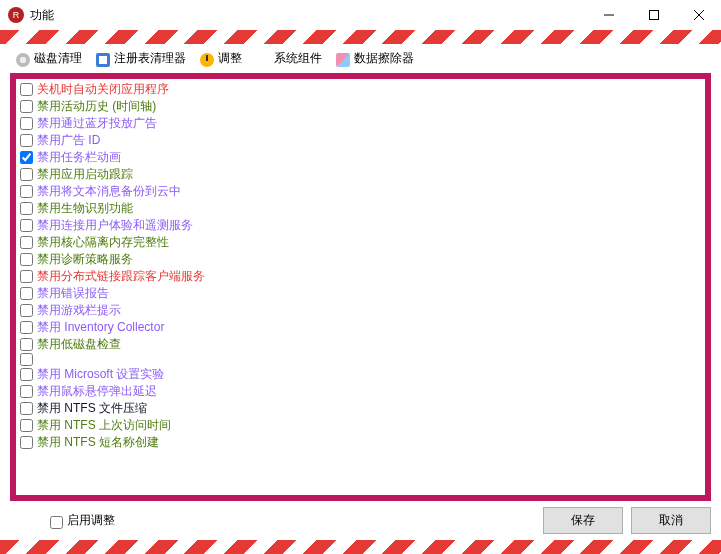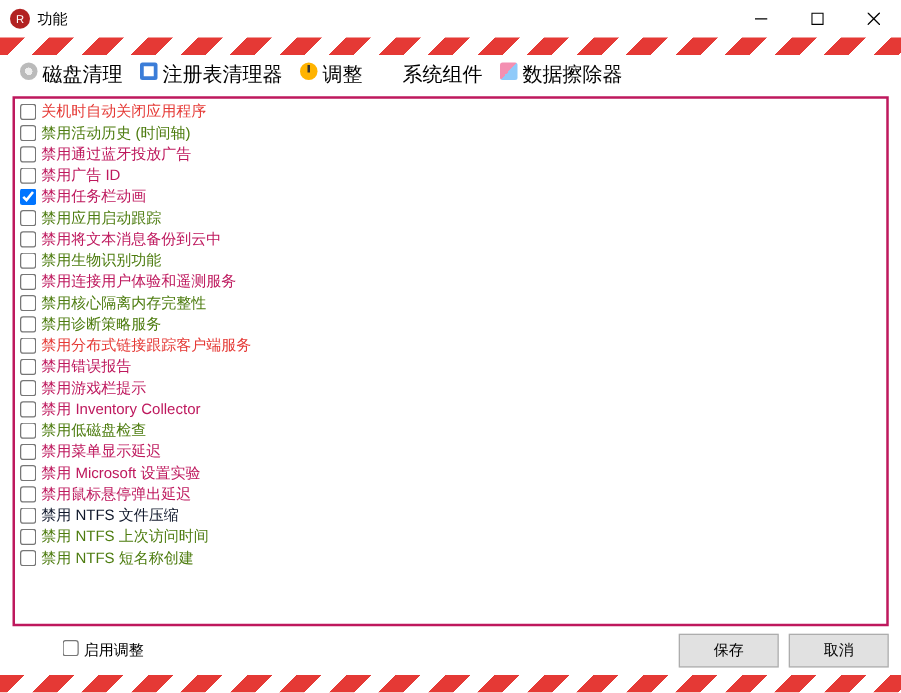--- a/index.html
+++ b/index.html
@@ -4,40 +4,40 @@
 <style>
 * { margin: 0; padding: 0; box-sizing: border-box; }
 body { font-family: "Microsoft YaHei", "Segoe UI", sans-serif; font-size: 12px; background: #fff; width: 721px; height: 554px; overflow: hidden; display: flex; flex-direction: column; }
 .titlebar { height: 30px; display: flex; align-items: center; padding: 0 0 0 8px; background: #fff; }
 .titlebar .app-icon { width: 16px; height: 16px; border-radius: 50%; background: #b22222; color: #fff; font-size: 9px; display: flex; align-items: center; justify-content: center; margin-right: 6px; }
 .titlebar .title { flex: 0 0 auto; font-size: 12px; }
 .titlebar .spacer { flex: 1; }
 .win-btn { width: 45px; height: 30px; display: flex; align-items: center; justify-content: center; font-size: 10px; font-family: "Segoe MDL2 Assets", sans-serif; }
 .stripe { height: 14px; background: repeating-linear-gradient(135deg, #e53935 0 14px, #fff 14px 28px); }
 .toolbar { display: flex; align-items: center; gap: 2px; padding: 4px 10px 4px 10px; background: #fff; }
-.tool { display: flex; align-items: flex-start; gap: 4px; padding: 2px 6px; font-size: 16px; cursor: default; }
+.tool { display: flex; align-items: flex-end; gap: 4px; padding: 2px 6px; font-size: 12px; cursor: default; }
 .tool .ico { width: 14px; height: 14px; display: inline-flex; align-items: center; justify-content: center; }
 .ico-disk { background: radial-gradient(circle at 50% 50%, #eee 0 30%, #bbb 31% 100%); border-radius: 50%; }
 .ico-reg { background: #3b7dd8; border-radius: 2px; position: relative; }
 .ico-reg::after { content: ""; position: absolute; inset: 3px; background: #fff; }
 .ico-adjust { background: #ffb300; border-radius: 50%; position: relative; }
 .ico-adjust::after { content: ""; position: absolute; top: 2px; left: 6px; width: 2px; height: 6px; background: #333; }
 .ico-sys { display: grid; grid-template: 1fr 1fr / 1fr 1fr; gap: 1px; }
 .ico-sys span:nth-child(1){background:#f25022}.ico-sys span:nth-child(2){background:#7fba00}.ico-sys span:nth-child(3){background:#00a4ef}.ico-sys span:nth-child(4){background:#ffb900}
 .ico-eraser { background: linear-gradient(135deg,#f48fb1 50%,#90caf9 50%); border-radius: 2px; }
-.content { flex: 1; margin: 0 10px; border: 2px solid #be185d; background: #fff; display: flex; flex-direction: column; position: relative; min-height: 0; }
+.content { flex: 1; margin: 0 10px; border: 6px solid #be185d; background: #fff; display: flex; flex-direction: column; position: relative; min-height: 0; }
 .list-wrap { flex: 1; overflow-y: scroll; padding: 2px 2px; min-height: 0; }
 .row { display: flex; align-items: center; gap: 4px; padding: 0 2px; line-height: 17px; font-size: 12px; white-space: nowrap; }
 .row input[type=checkbox] { width: 13px; height: 13px; }
 .c-red { color: #e53935; }
 .c-orange { color: #4d7c0f; }
-.c-green { color: #be185d; }
+.c-green { color: #8b5cf6; }
 .c-teal { color: #0f172a; }
 .footer { display: flex; align-items: center; padding: 6px 10px; gap: 8px; }
-.footer label { display: flex; align-items: flex-start; gap: 4px; font-size: 12px; padding-left: 40px; }
+.footer label { display: flex; align-items: flex-end; gap: 4px; font-size: 12px; padding-left: 40px; }
 .footer .spacer { flex: 1; }
 .btn { min-width: 80px; padding: 4px 18px; background: #e1e1e1; border: 1px solid #adadad; font-size: 12px; text-align: center; cursor: default; }
 
 .list-wrap::-webkit-scrollbar { width: 17px; }
 .list-wrap::-webkit-scrollbar-track { background: #f0f0f0; }
 .list-wrap::-webkit-scrollbar-thumb { background: #c1c1c1; }
 .list-wrap::-webkit-scrollbar-button { background: #f0f0f0; height: 17px; }
 </style>
 </head>
 <body>
@@ -154,21 +154,20 @@
       <div class="row">
         <input type="checkbox" style="">
         <span class="c-green">禁用 Inventory Collector</span>
       </div>
       <div class="row">
         <input type="checkbox" style="">
         <span class="c-orange">禁用低磁盘检查</span>
       </div>
       <div class="row">
         <input type="checkbox" style="">
-        <span class="c-green">禁用菜单显示延迟</span>
       </div>
       <div class="row">
         <input type="checkbox" style="">
         <span class="c-green">禁用 Microsoft 设置实验</span>
       </div>
       <div class="row">
         <input type="checkbox" style="">
         <span class="c-green">禁用鼠标悬停弹出延迟</span>
       </div>
       <div class="row">

